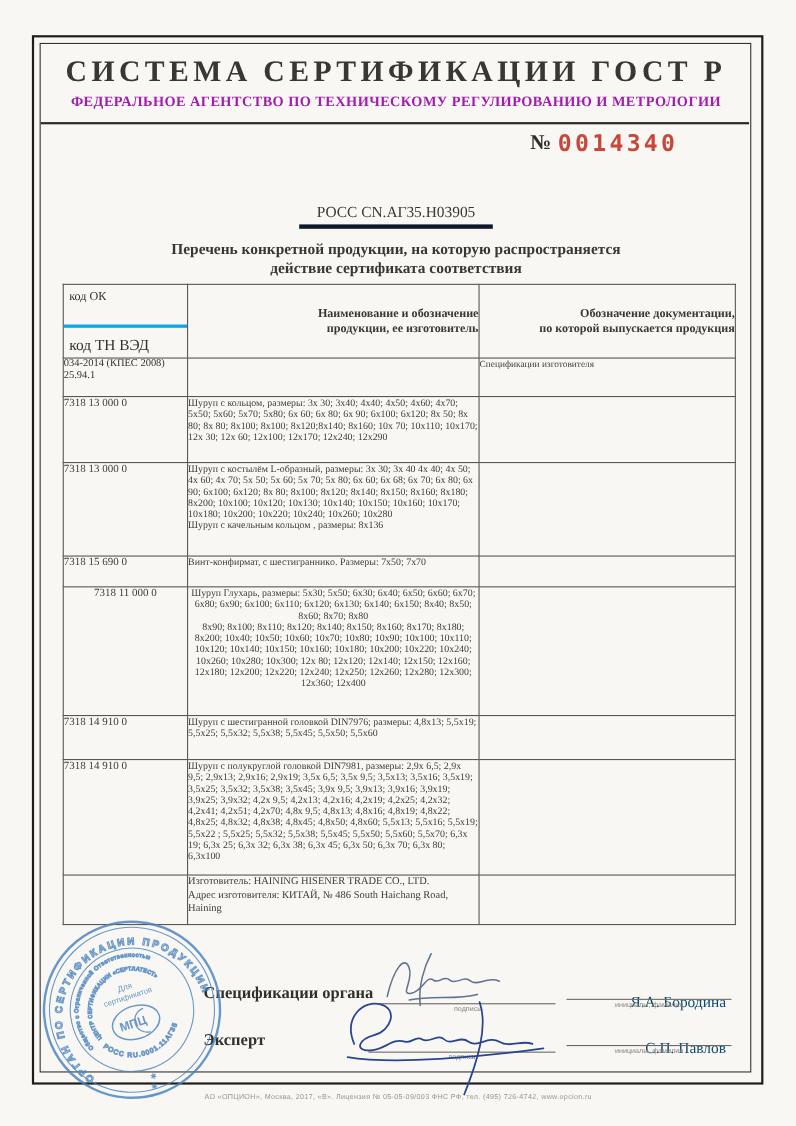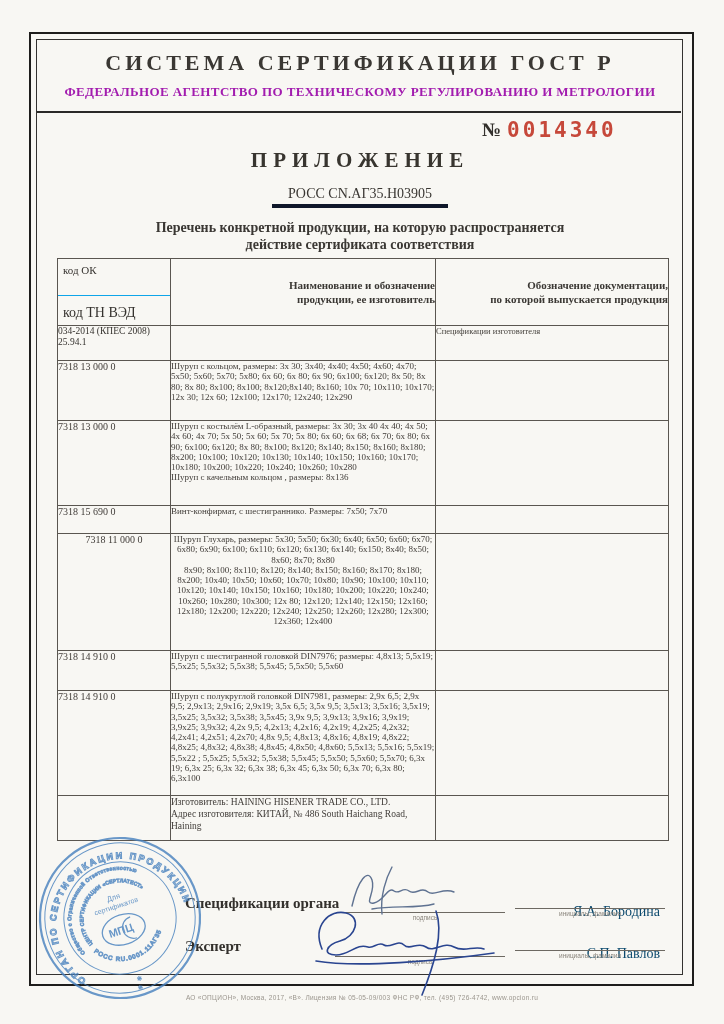--- a/index.html
+++ b/index.html
@@ -4,21 +4,21 @@
 <style>
   html,body{margin:0;padding:0;background:#d9d7d3;}
   .page{position:relative;width:724px;height:1024px;background:#f8f7f3;
         font-family:"Liberation Serif",serif;color:#35322e;overflow:hidden;margin:0 auto;}
   .abs{position:absolute;}
 
   
   .frame-outer{position:absolute;left:29px;top:32px;width:661px;height:950px;border:2px solid #1e1d1b;}
   .frame-inner{position:absolute;left:36px;top:39px;width:645px;height:934px;border:1px solid #343230;}
 
-  .sys-title{left:40px;top:50px;width:640px;text-align:center;font-size:22px;font-weight:bold;
+  .sys-title{left:40px;top:50px;width:640px;text-align:center;font-size:27px;font-weight:bold;
              letter-spacing:4px;color:#3a3733;}
   .agency{left:40px;top:84px;width:640px;text-align:center;font-size:13px;font-weight:bold;
           letter-spacing:0.4px;color:#a21caf;}
   .header-rule{left:37px;top:111px;width:644px;border-top:2px solid #2a2927;}
 
   .numline{left:482px;top:119px;display:flex;align-items:flex-start;gap:6px;}
   .num-sign{font-size:19px;font-weight:bold;color:#33302c;}
   .num-value{font-family:"DejaVu Sans Mono",monospace;font-size:21px;font-weight:bold;
              color:#c6483a;letter-spacing:3px;margin-top:-1px;}
 
@@ -28,21 +28,21 @@
             font-size:14.5px;color:#3a3733;}
   .certline .certnum{font-size:14px;border-bottom:4px solid #0f172a;padding:0 16px 2px 16px;}
   .subtitle{left:40px;top:219px;width:640px;text-align:center;font-size:14px;font-weight:bold;
             line-height:17px;color:#3a3733;white-space:pre-line;}
 
   table.prod{position:absolute;left:57px;top:258px;width:611px;border-collapse:collapse;table-layout:fixed;
              border:1.5px solid #4c4844;}
   table.prod td{border:1px solid #5a5650;padding:0;vertical-align:top;overflow:hidden;}
   col.c1{width:113px;} col.c2{width:265px;} col.c3{width:233px;}
   .hcell1{padding:0;}
-  .h-ok{height:31px;border-bottom:1px solid #0ea5e9;padding:5px 0 0 5px;font-size:11px;}
+  .h-ok{height:31px;border-bottom:3px solid #0ea5e9;padding:5px 0 0 5px;font-size:11px;}
   .h-tnved{padding:9px 0 0 5px;font-size:14px;}
   .hcell{vertical-align:middle !important;text-align:right;font-size:11px;font-weight:bold;
          line-height:14.5px;white-space:pre-line;color:#3b3834;}
   td.code{vertical-align:middle;font-size:10px;padding-left:6px;color:#403c38;}
   td.code-top{vertical-align:top;font-size:9.5px;line-height:11px;padding:3px 0 0 4px;white-space:pre-line;}
   td.name{font-size:9px;line-height:10.3px;padding:2px 3px 0 5px;white-space:pre-line;color:#403c38;}
   td.name-mid{vertical-align:middle;padding-top:0;}
   td.doc{font-size:8.5px;padding:7px 4px 0 8px;color:#46423d;}
 
   .role{font-size:15px;font-weight:bold;color:#33302c;}
@@ -68,21 +68,20 @@
 
   <div class="abs sys-title">СИСТЕМА СЕРТИФИКАЦИИ ГОСТ Р</div>
   <div class="abs agency">ФЕДЕРАЛЬНОЕ АГЕНТСТВО ПО ТЕХНИЧЕСКОМУ РЕГУЛИРОВАНИЮ И МЕТРОЛОГИИ</div>
   <div class="abs header-rule"></div>
 
   <div class="abs numline">
     <span class="num-sign">№</span>
     <span class="num-value">0014340</span>
   </div>
 
-  <div class="abs appendix">ПРИЛОЖЕНИЕ</div>
 
   <div class="abs certline">
     <span class="certnum">РОСС CN.АГ35.Н03905</span>
   </div>
 
   <div class="abs subtitle">Перечень конкретной продукции,  на которую распространяется
 действие сертификата соответствия</div>
 
   <table class="prod">
     <colgroup>

